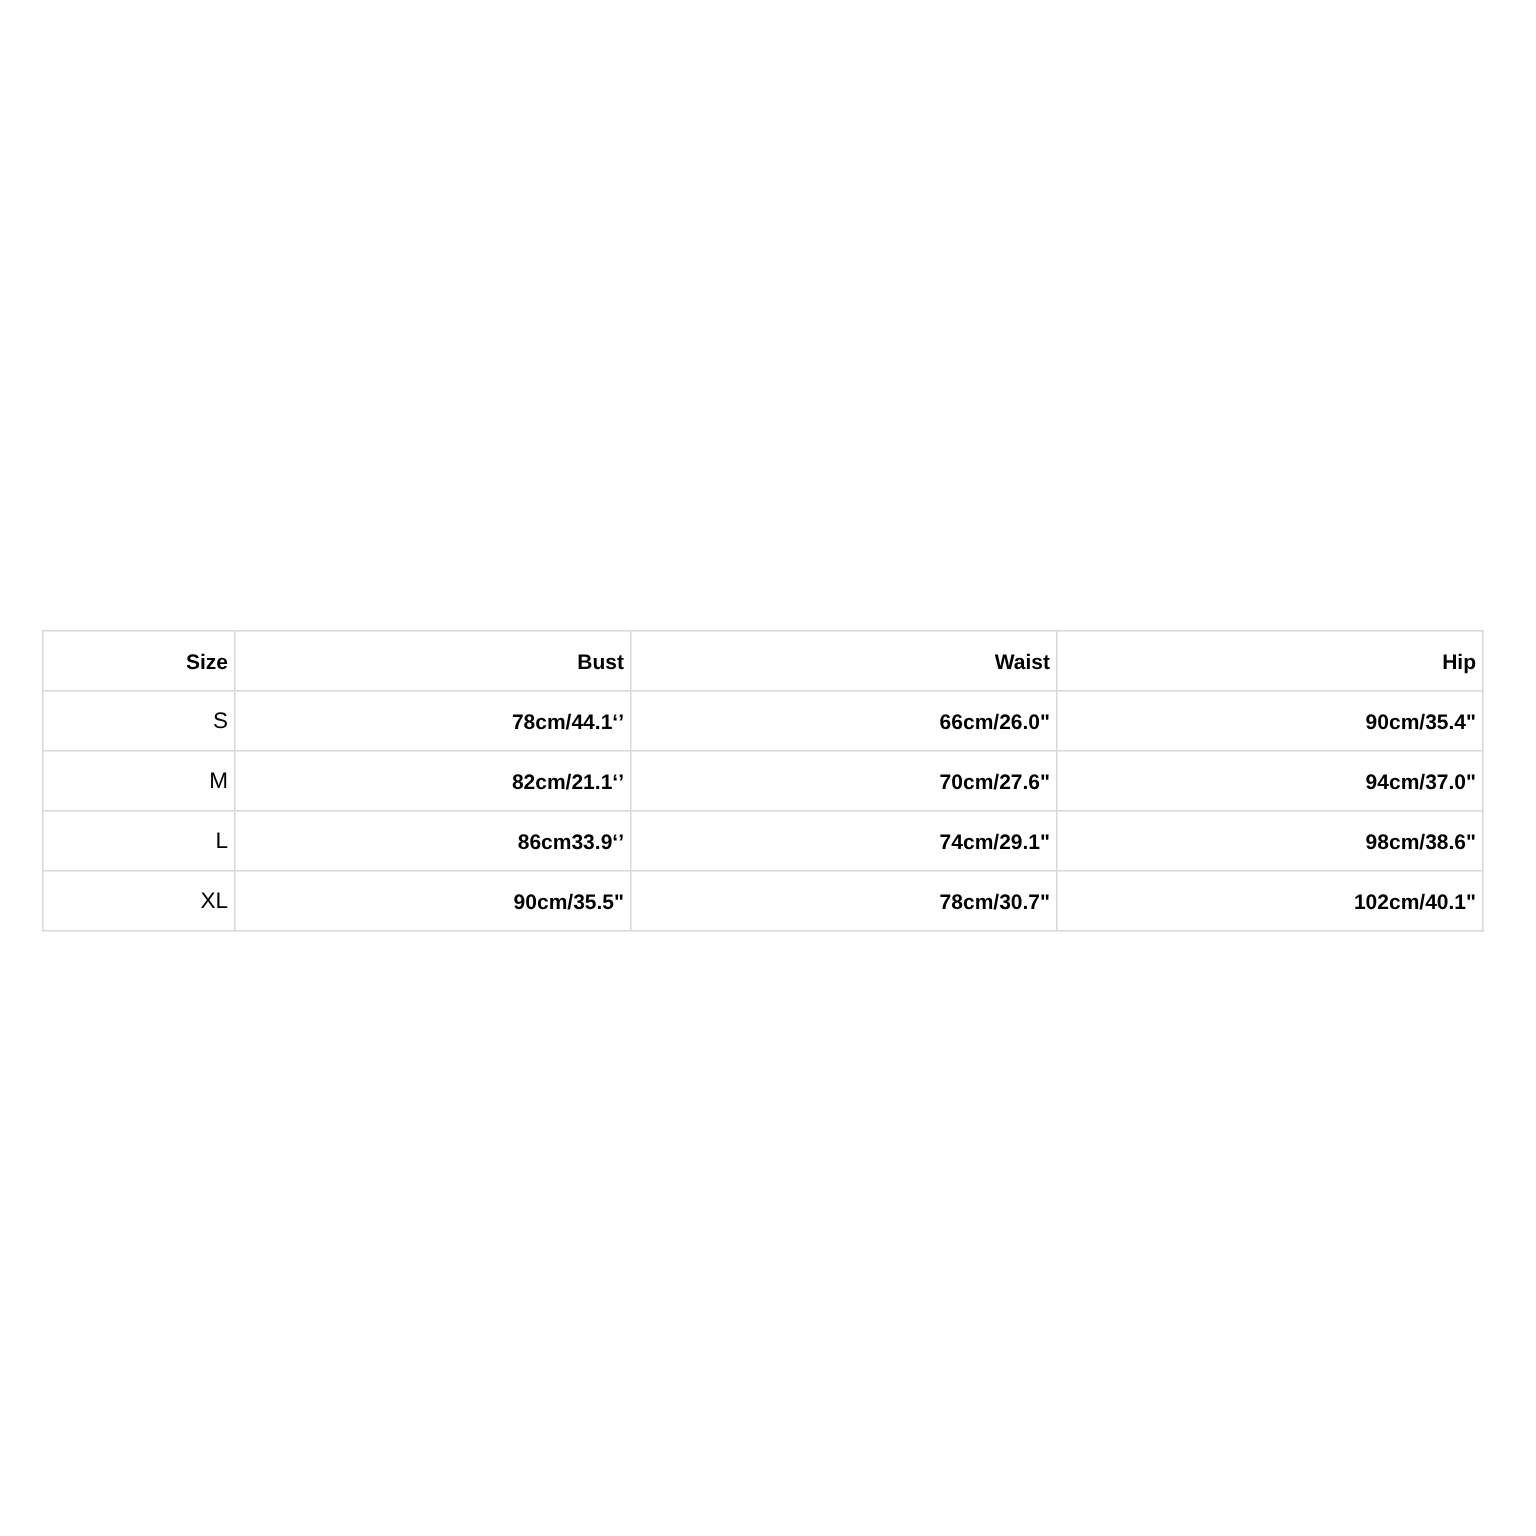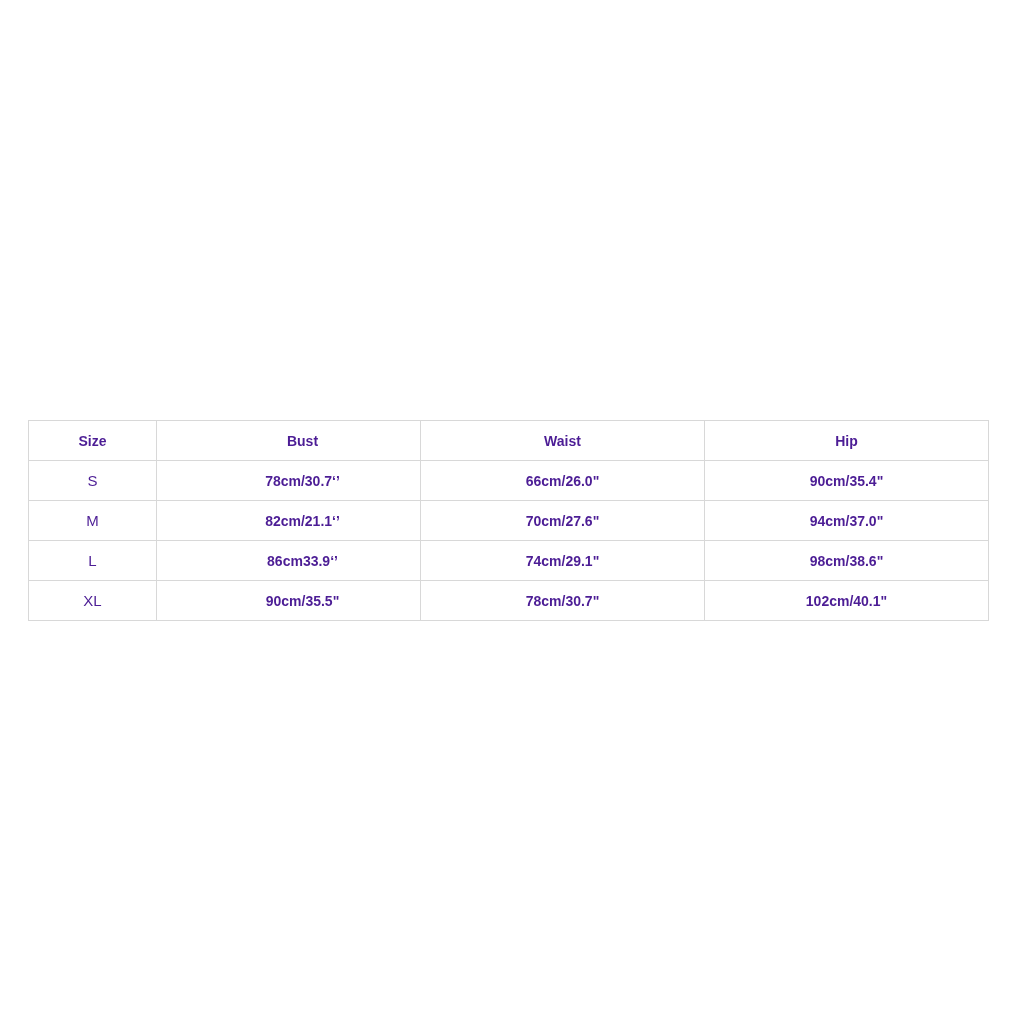--- a/index.html
+++ b/index.html
@@ -24,24 +24,24 @@
 
   table.size-chart {
     width: 100%;
     border-collapse: collapse;
     table-layout: fixed;
   }
 
   table.size-chart th,
   table.size-chart td {
     border: 1px solid #d8d8d8;
-    text-align: center;
+    text-align: right;
     vertical-align: middle;
     height: 40px;
-    color: #4c1d95;
+    color: #000000;
     font-size: 14px;
     font-weight: bold;
     font-family: "Liberation Sans", sans-serif;
     padding: 0 4px;
     box-sizing: border-box;
   }
 
   table.size-chart th.col-size,
   table.size-chart td.col-size {
     width: 128px;
@@ -80,21 +80,21 @@
       <tr>
         <th class="col-size">Size</th>
         <th class="col-bust">Bust</th>
         <th class="col-waist">Waist</th>
         <th class="col-hip">Hip</th>
       </tr>
     </thead>
     <tbody>
       <tr>
         <td class="col-size">S</td>
-        <td class="col-bust">78cm/30.7‘’</td>
+        <td class="col-bust">78cm/44.1‘’</td>
         <td class="col-waist">66cm/26.0"</td>
         <td class="col-hip">90cm/35.4"</td>
       </tr>
       <tr>
         <td class="col-size">M</td>
         <td class="col-bust">82cm/21.1‘’</td>
         <td class="col-waist">70cm/27.6"</td>
         <td class="col-hip">94cm/37.0"</td>
       </tr>
       <tr>

